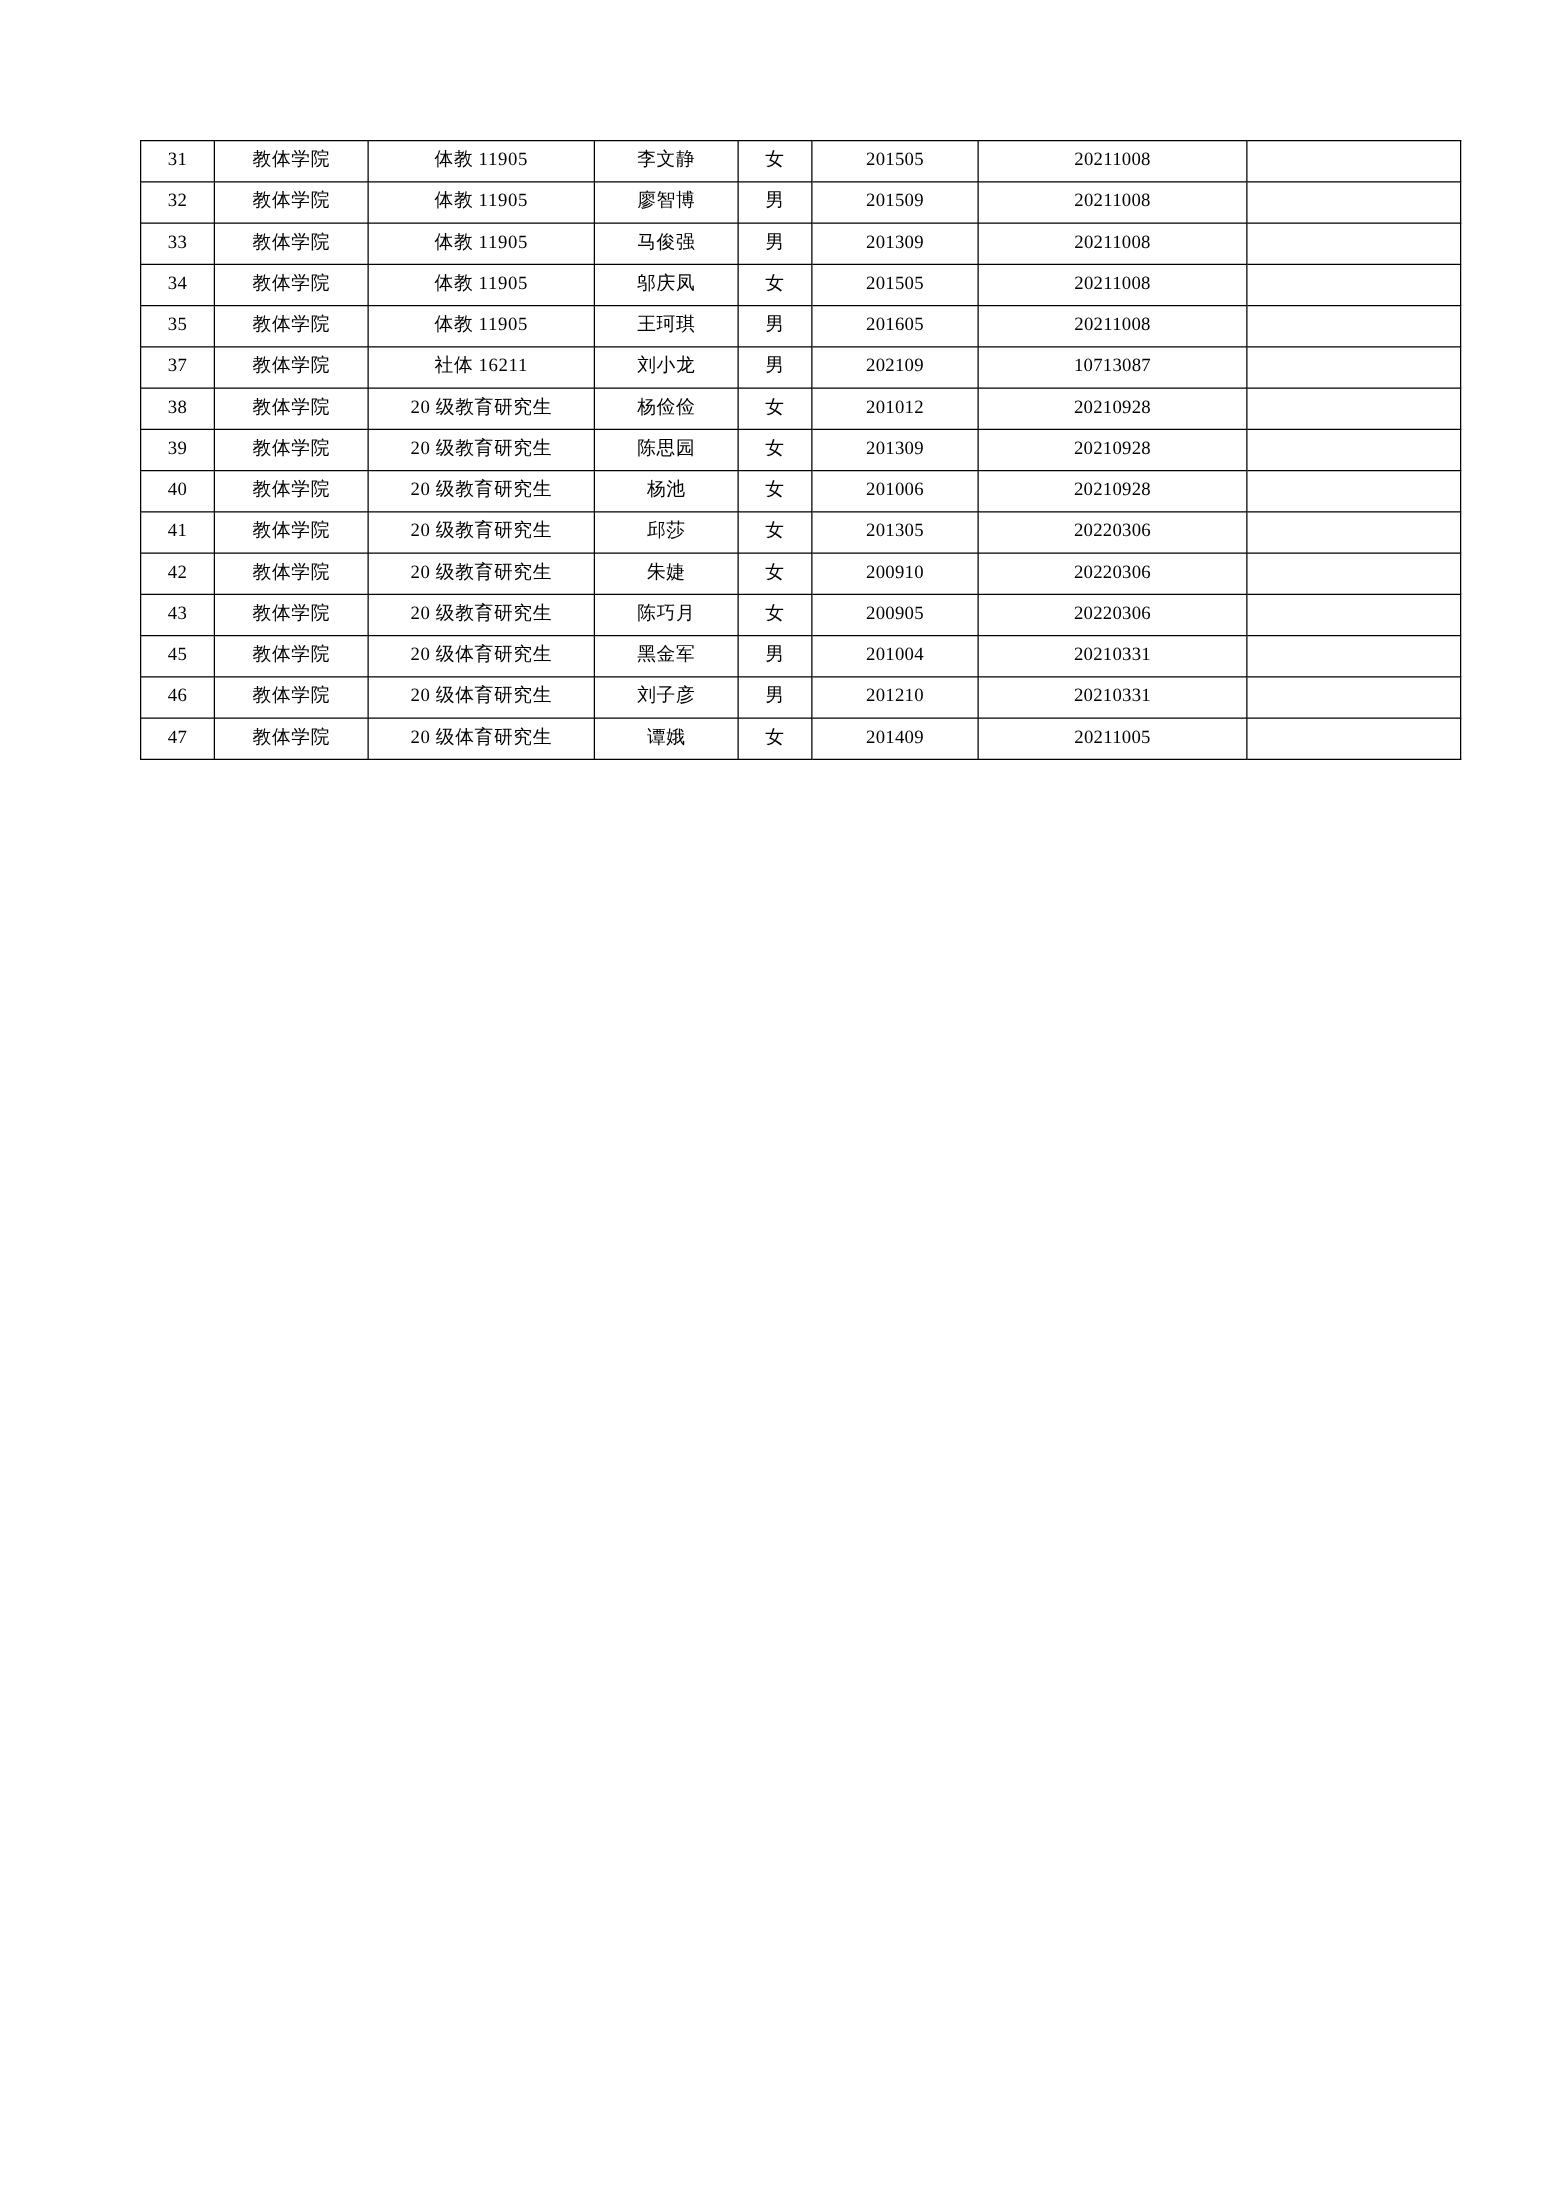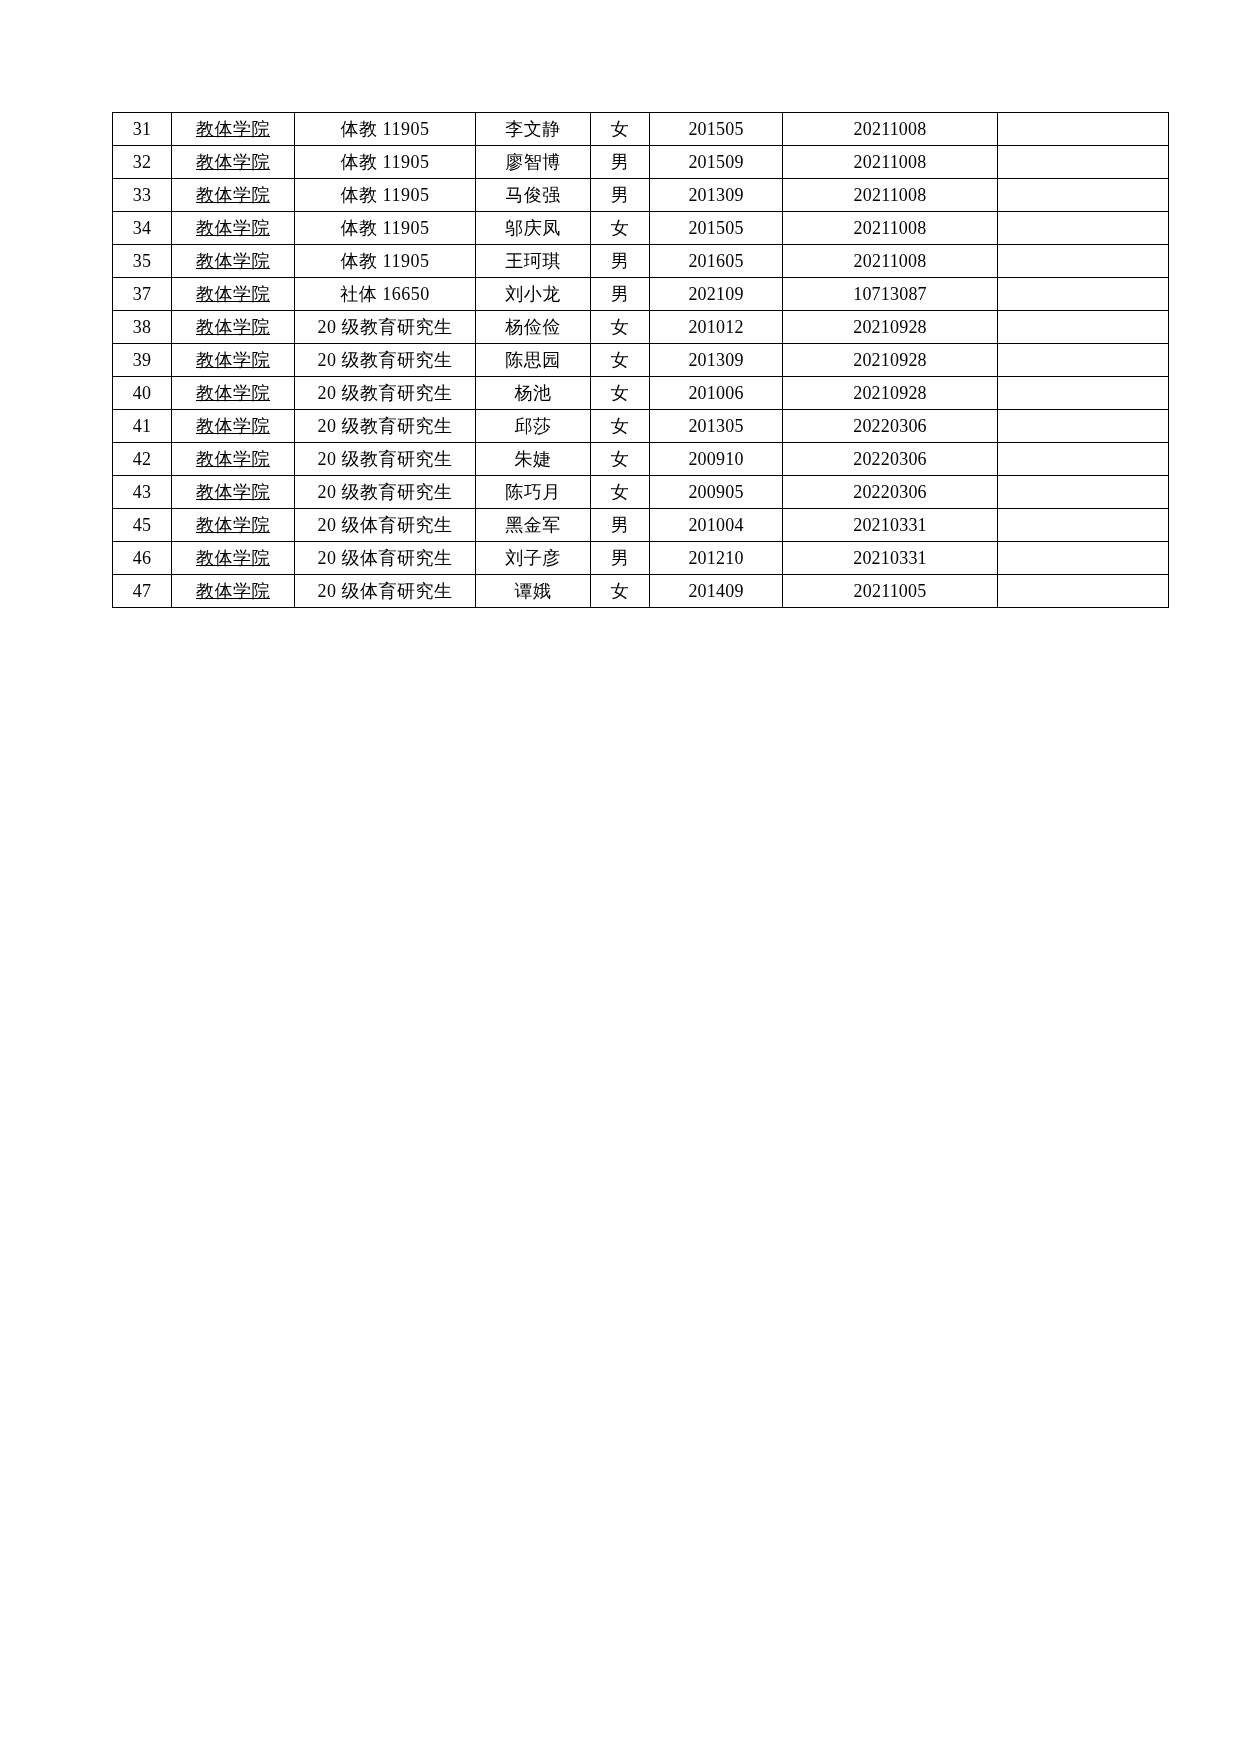--- a/index.html
+++ b/index.html
@@ -25,35 +25,35 @@
   .table-wrap {
     position: absolute;
     left: 112px;
     top: 112px;
     width: 1016px;
   }
   table.roster {
     border-collapse: collapse;
     table-layout: fixed;
     width: 1016px;
-    font-size: 18px;
+    font-size: 15px;
     border-radius: 24px;
   }
   table.roster td {
     border: 1px solid #000000;
     height: 32px;
     padding: 0 2px;
     text-align: center;
     vertical-align: middle;
     line-height: 1.15;
     white-space: nowrap;
     overflow: hidden;
   }
   .c-idx   { width: 54px; }
-  .c-dept  { width: 118px; text-decoration: underline; }
+  .c-dept  { width: 118px; }
   .c-class { width: 176px; }
   .c-name  { width: 110px; }
   .c-sex   { width: 54px; }
   .c-no    { width: 128px; }
   .c-date  { width: 210px; }
   .c-note  { width: 166px; }
   .cjk {
     font-family: "Liberation Serif", "DejaVu Serif", serif;
     letter-spacing: 0.5px;
   }
@@ -122,21 +122,21 @@
           <td class="c-sex cjk">男</td>
           <td class="c-no num">201605</td>
           <td class="c-date num">20211008</td>
           <td class="c-note"></td>
         </tr>
 
 
         <tr>
           <td class="c-idx num">37</td>
           <td class="c-dept cjk">教体学院</td>
-          <td class="c-class cjk">社体 16650</td>
+          <td class="c-class cjk">社体 16211</td>
           <td class="c-name cjk">刘小龙</td>
           <td class="c-sex cjk">男</td>
           <td class="c-no num">202109</td>
           <td class="c-date num">10713087</td>
           <td class="c-note"></td>
         </tr>
 
         <tr>
           <td class="c-idx num">38</td>
           <td class="c-dept cjk">教体学院</td>

